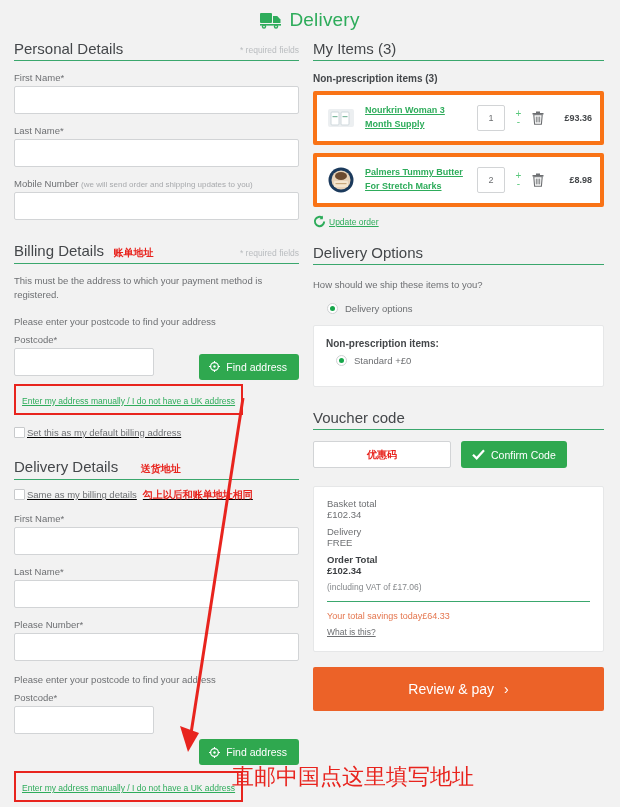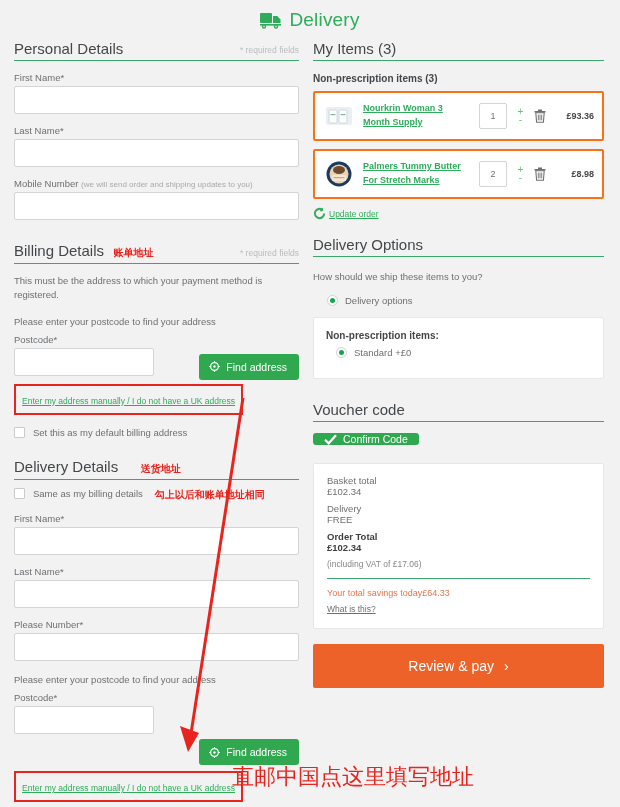--- a/index.html
+++ b/index.html
@@ -50,21 +50,21 @@
   .fld-label { font-size: 9.5px; color: #6d6f72; margin: 11px 0 3px; }
   .fld-label .hint { color: #a7a9ac; font-size: 8px; }
   .txt-input {
     width: 100%; height: 28px;
     background: #fff; border: 1px solid #d2d4d6;
     border-radius: 2px;
   }
   .txt-input.short { width: 140px; }
   .para { font-size: 9.5px; color: #6d6f72; margin: 10px 0 2px; line-height: 1.5; }
 
-  .chk-row { display: flex; gap: 8px; margin-top: 12px; }
+  .chk-row { display: flex; align-items: center; gap: 2px; margin-top: 12px; text-decoration: underline; }
   .chk {
     width: 11px; height: 11px; background: #fff;
     border: 1px solid #c8cacc; border-radius: 1px; flex: none;
   }
   .chk-lbl { font-size: 9.5px; color: #6d6f72; }
 
   .manual-link {
     display: inline-block;
     font-size: 8.5px; color: #2eac5b;
     text-decoration: underline;
@@ -84,21 +84,21 @@
     border: none; border-radius: 3px;
     font-size: 10.5px;
     height: 26px; padding: 0 12px 0 10px;
     display: flex; align-items: center; gap: 6px;
   }
 
   
   .sub-head { font-size: 10px; font-weight: bold; color: #44474a; margin: 12px 0 7px; }
 
   .item-card {
-    background: #fff; border: 2px solid #f97316;
+    background: #fff; border: 4px solid #f97316;
     border-radius: 2px;
     display: flex; align-items: center;
     padding: 7px 8px;
     margin-bottom: 8px;
     gap: 8px;
   }
   .thumb { width: 32px; height: 32px; flex: none; }
   .item-name {
     flex: 1;
     font-size: 9px; font-weight: bold; color: #2eac5b;
@@ -373,20 +373,23 @@
               <i></i>
             </span>
           <span class="radio-lbl">Standard +£0</span>
         </div>
       </div>
 
       <div class="sec-head" style="margin-top:22px">
         <span class="sec-title">Voucher code</span>
       </div>
       <div class="vouch-row">
+        <div class="vouch-input">
+          <span class="cn-note">优惠码</span>
+        </div>
         <button class="btn-confirm">
           <svg width="13" height="11" viewBox="0 0 14 12">
             <path d="M1 6.2L5 10.2L13 1.4" fill="none" stroke="#fff" stroke-width="2.4"></path>
           </svg>
           <span>Confirm Code</span>
         </button>
       </div>
 
       <div class="totals">
         <div class="tot-row">

